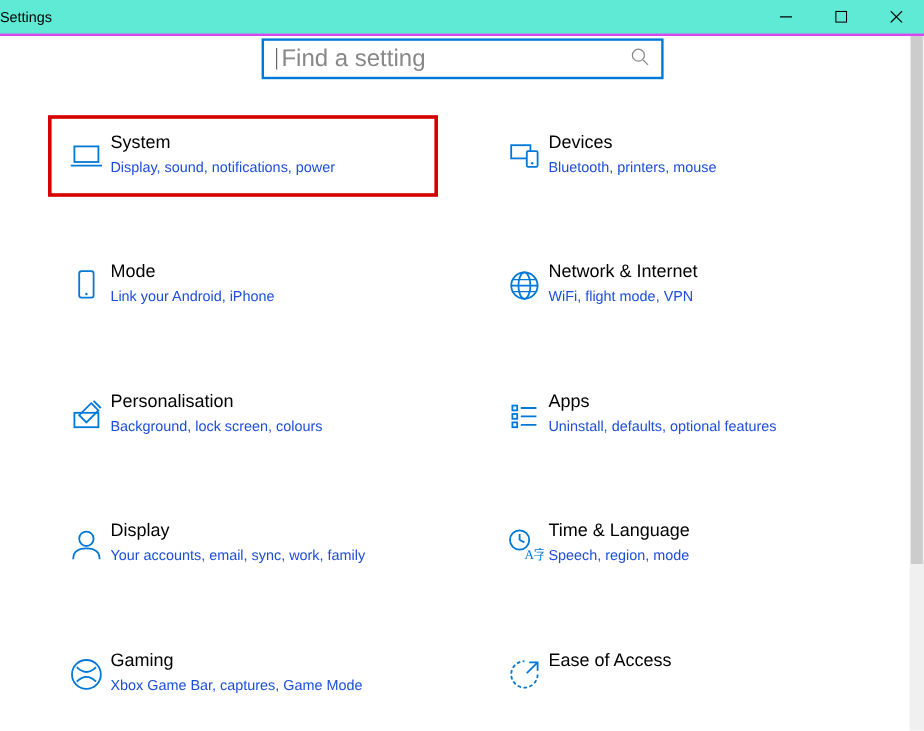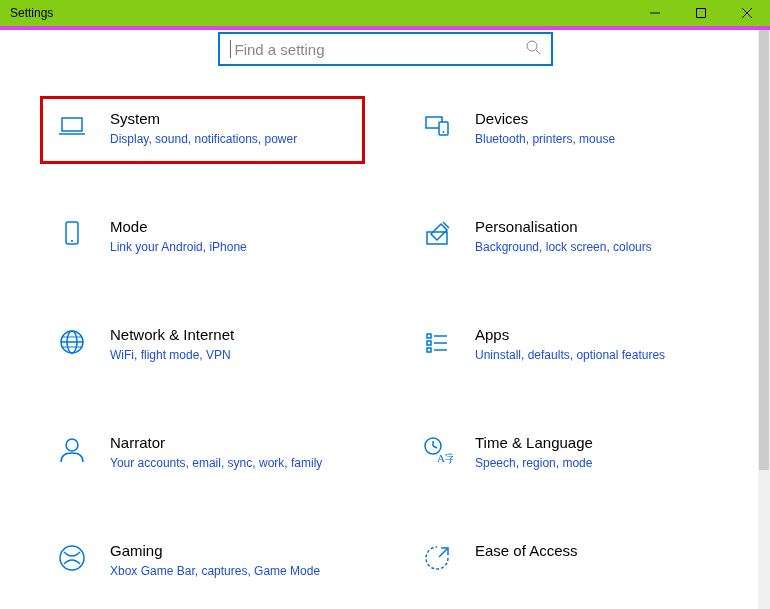--- a/index.html
+++ b/index.html
@@ -9,23 +9,22 @@
       width: 770px;
       height: 609px;
       overflow: hidden;
       position: relative;
     }
     .titlebar {
       height: 30px;
       display: flex;
       align-items: center;
       justify-content: space-between;
-      border-bottom: 4px solid #d946ef;
-      padding-left: 10px;
-      background: #84cc16;
+      border-bottom: 2px solid #d946ef;
+      background: #5eead4;
     }
     .titlebar-title {
       font-size: 12px;
       color: #000;
     }
     .window-controls {
       display: flex;
     }
     .window-btn {
       width: 46px;
@@ -52,21 +51,21 @@
       position: relative;
     }
     .search-caret {
       width: 1px;
       height: 18px;
       background: #666;
       margin-right: 4px;
     }
     .search-placeholder {
       color: #888;
-      font-size: 15px;
+      font-size: 20px;
       flex: 1;
     }
     .search-icon {
       color: #888;
     }
     .tiles {
       display: grid;
       grid-template-columns: 1fr 1fr;
       column-gap: 40px;
       row-gap: 40px;
@@ -79,23 +78,22 @@
       cursor: pointer;
       position: relative;
     }
     .tile.highlighted {
       border: 3px solid #d60000;
       padding: 11px 9px;
     }
     .tile-icon {
       width: 40px;
       height: 40px;
-      margin-right: 18px;
-      display: flex;
-      align-items: flex-start;
+      display: flex;
+      align-items: center;
       justify-content: center;
       color: #0078d7;
       flex-shrink: 0;
     }
     .tile-text { flex: 1; }
     .tile-title {
       font-size: 15px;
       color: #000;
       margin-bottom: 4px;
       font-weight: 400;
@@ -198,44 +196,44 @@
     </div>
     <div class="tile-text">
       <div class="tile-title">Mode</div>
       <div class="tile-desc">Link your Android, iPhone</div>
     </div>
   </div>
 
   <div class="tile">
     <div class="tile-icon">
       <svg width="32" height="32" viewBox="0 0 32 32">
-          <rect x="6" y="14" width="20" height="12" fill="none" stroke="#0078d7" stroke-width="1.5"></rect>
-          <path d="M20 6 L26 12 L16 22 L10 16 Z" fill="none" stroke="#0078d7" stroke-width="1.5"></path>
-          <line x1="22" y1="4" x2="28" y2="10" stroke="#0078d7" stroke-width="1.5"></line>
-        </svg>
-    </div>
-    <div class="tile-text">
-      <div class="tile-title">Personalisation</div>
-      <div class="tile-desc">Background, lock screen, colours</div>
-    </div>
-  </div>
-
-  <div class="tile">
-    <div class="tile-icon">
-      <svg width="32" height="32" viewBox="0 0 32 32">
           <circle cx="16" cy="16" r="11" fill="none" stroke="#0078d7" stroke-width="1.5"></circle>
           <ellipse cx="16" cy="16" rx="5" ry="11" fill="none" stroke="#0078d7" stroke-width="1.5"></ellipse>
           <line x1="5" y1="16" x2="27" y2="16" stroke="#0078d7" stroke-width="1.5"></line>
           <line x1="6" y1="11" x2="26" y2="11" stroke="#0078d7" stroke-width="1"></line>
           <line x1="6" y1="21" x2="26" y2="21" stroke="#0078d7" stroke-width="1"></line>
         </svg>
     </div>
     <div class="tile-text">
       <div class="tile-title">Network &amp; Internet</div>
       <div class="tile-desc">WiFi, flight mode, VPN</div>
+    </div>
+  </div>
+
+  <div class="tile">
+    <div class="tile-icon">
+      <svg width="32" height="32" viewBox="0 0 32 32">
+          <rect x="6" y="14" width="20" height="12" fill="none" stroke="#0078d7" stroke-width="1.5"></rect>
+          <path d="M20 6 L26 12 L16 22 L10 16 Z" fill="none" stroke="#0078d7" stroke-width="1.5"></path>
+          <line x1="22" y1="4" x2="28" y2="10" stroke="#0078d7" stroke-width="1.5"></line>
+        </svg>
+    </div>
+    <div class="tile-text">
+      <div class="tile-title">Personalisation</div>
+      <div class="tile-desc">Background, lock screen, colours</div>
     </div>
   </div>
 
   <div class="tile">
     <div class="tile-icon">
       <svg width="32" height="32" viewBox="0 0 32 32">
           <rect x="6" y="8" width="4" height="4" fill="none" stroke="#0078d7" stroke-width="1.5"></rect>
           <line x1="13" y1="10" x2="26" y2="10" stroke="#0078d7" stroke-width="1.5"></line>
           <rect x="6" y="15" width="4" height="4" fill="none" stroke="#0078d7" stroke-width="1.5"></rect>
           <line x1="13" y1="17" x2="26" y2="17" stroke="#0078d7" stroke-width="1.5"></line>
@@ -250,21 +248,21 @@
   </div>
 
   <div class="tile">
     <div class="tile-icon">
       <svg width="32" height="32" viewBox="0 0 32 32">
           <circle cx="16" cy="11" r="6" fill="none" stroke="#0078d7" stroke-width="1.5"></circle>
           <path d="M5 28 Q5 19 16 19 Q27 19 27 28" fill="none" stroke="#0078d7" stroke-width="1.5"></path>
         </svg>
     </div>
     <div class="tile-text">
-      <div class="tile-title">Narrator</div>
+      <div class="tile-title">Display</div>
       <div class="tile-desc">Your accounts, email, sync, work, family</div>
     </div>
   </div>
 
   <div class="tile">
     <div class="tile-icon">
       <svg width="32" height="32" viewBox="0 0 32 32">
           <circle cx="12" cy="12" r="8" fill="none" stroke="#0078d7" stroke-width="1.5"></circle>
           <line x1="12" y1="7" x2="12" y2="12" stroke="#0078d7" stroke-width="1.5"></line>
           <line x1="12" y1="12" x2="16" y2="14" stroke="#0078d7" stroke-width="1.5"></line>

